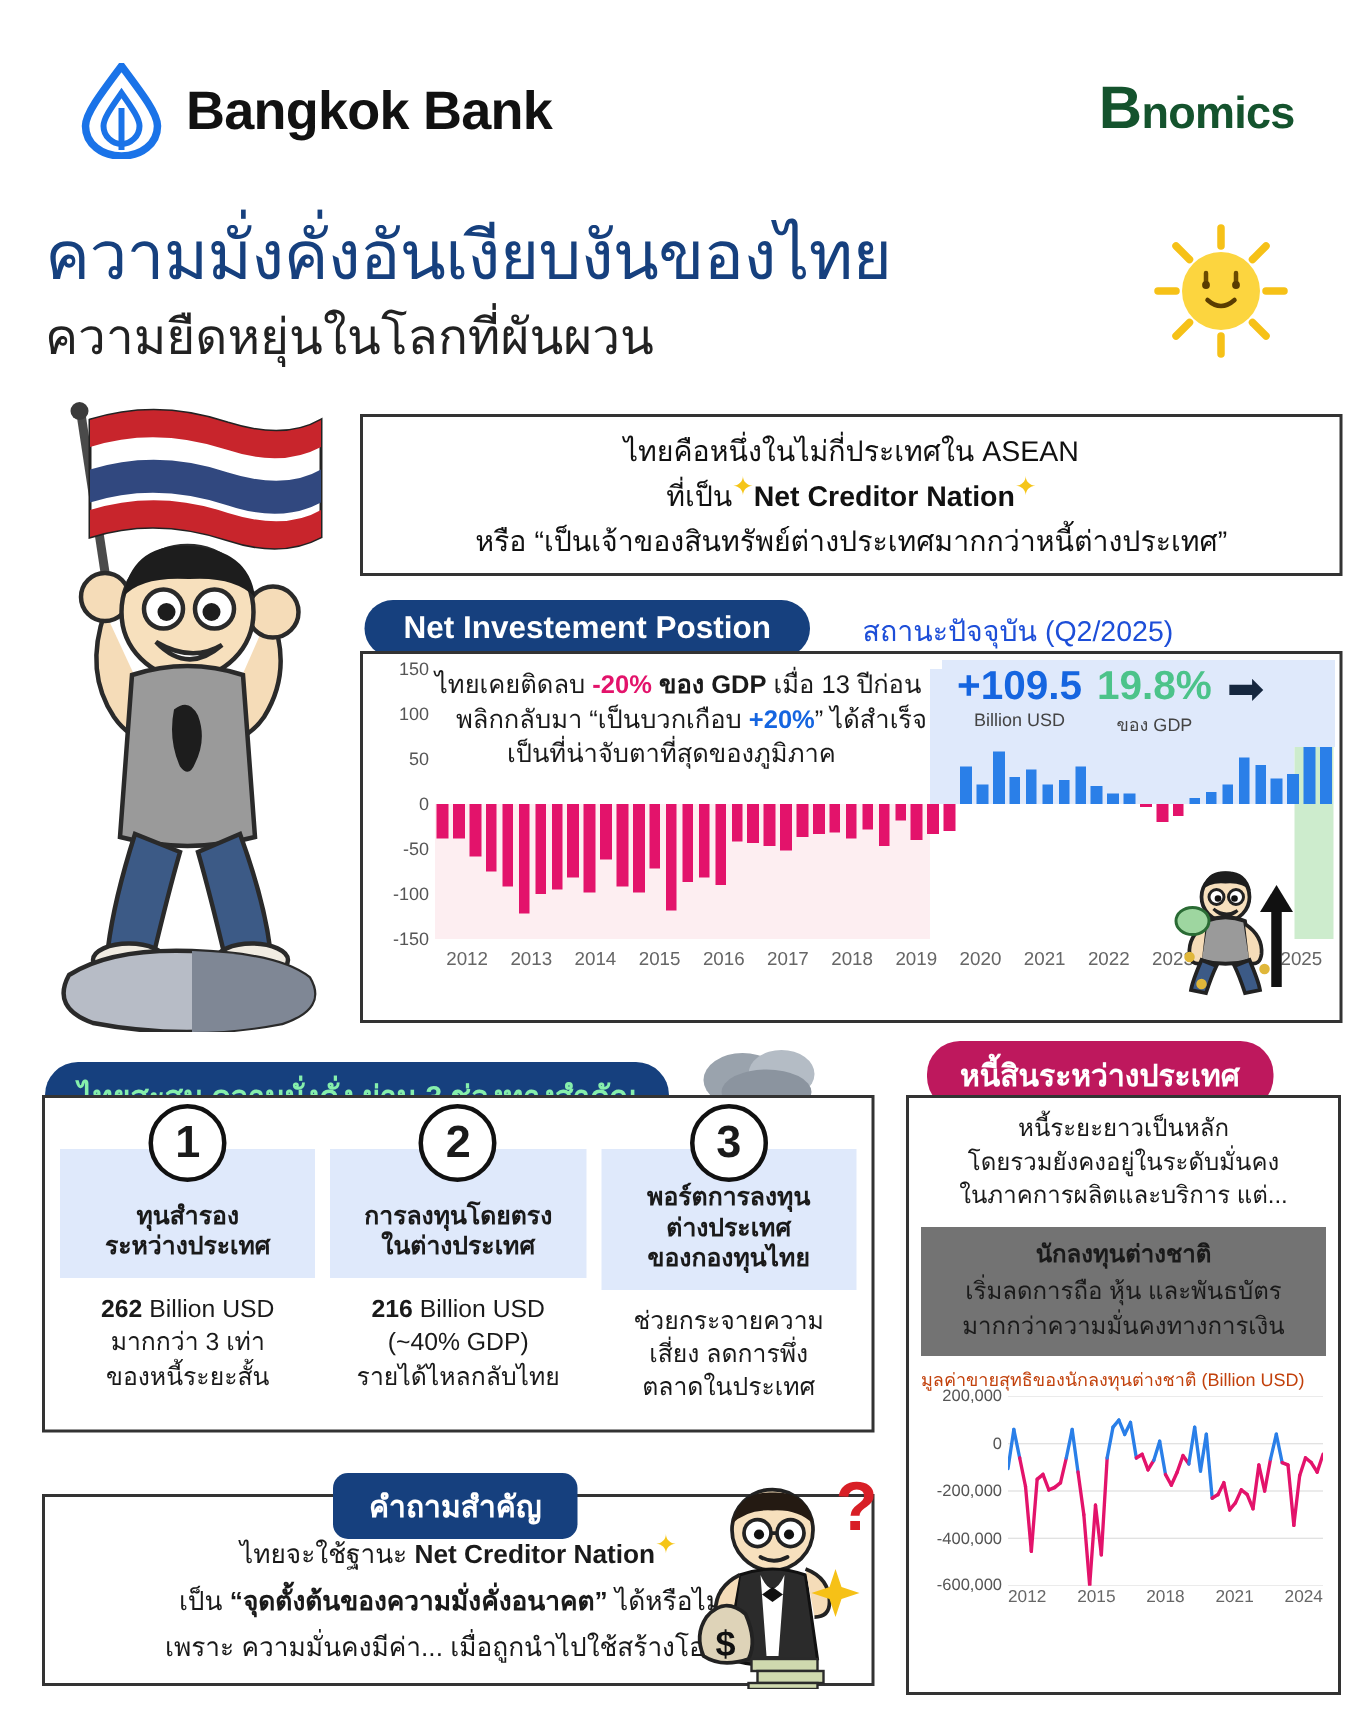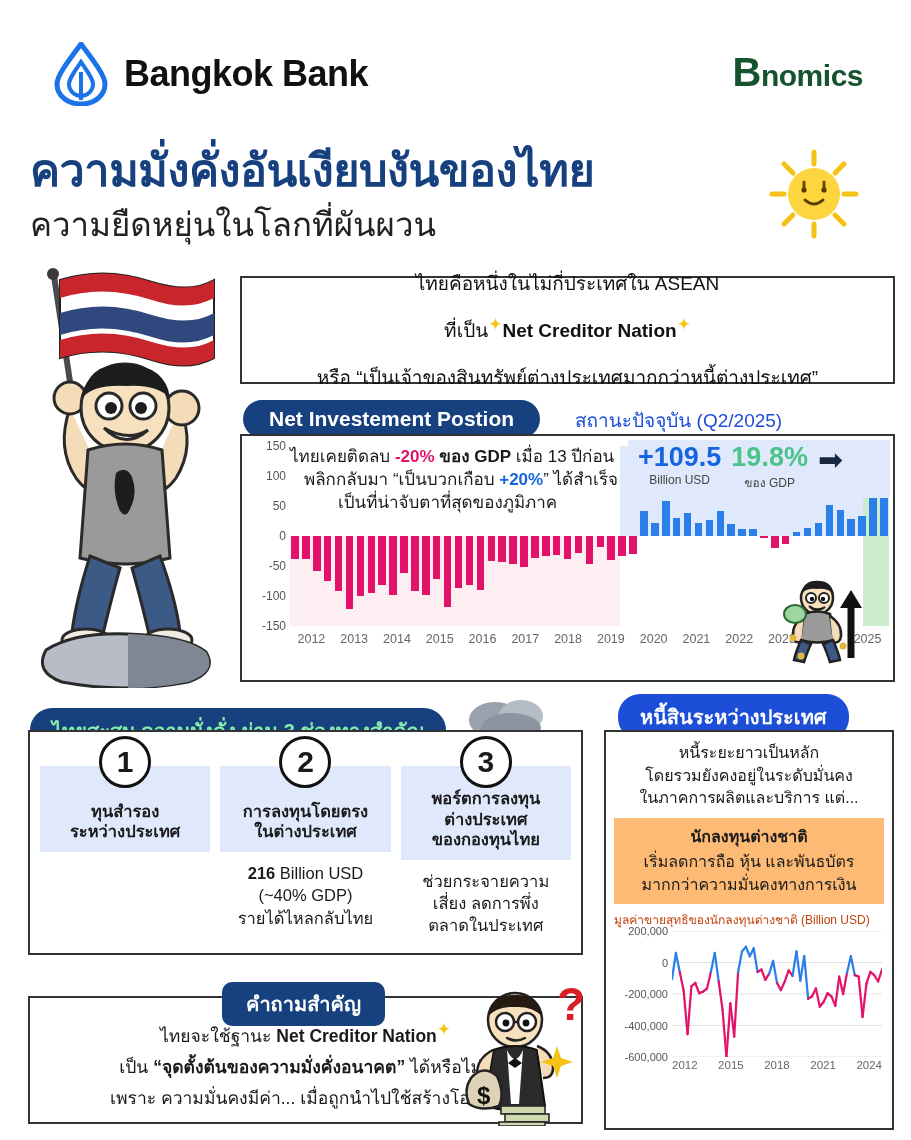--- a/index.html
+++ b/index.html
@@ -16,38 +16,38 @@
   .header { position: absolute; top: 42px; left: 0; width: 911px; height: 70px; }
   .brand { position: absolute; left: 52px; top: 0; display: flex; align-items: center; gap: 14px; }
   .brand-logo { width: 58px; height: 64px; }
   .brand-name { font-size: 36px; font-weight: bold; letter-spacing: -0.5px; color: #111; }
   .bnomics { position: absolute; right: 48px; top: 8px; color: #14532d; font-weight: bold; font-size: 30px; letter-spacing: -0.5px; }
   .bnomics .big { font-size: 40px; }
 
   
   .title-main {
     position: absolute; left: 30px; top: 134px;
-    font-size: 45px; font-weight: bold; color: #16407e;
+    font-size: 45px; font-weight: normal; color: #16407e;
     letter-spacing: -0.5px; white-space: nowrap;
   }
   .title-sub {
     position: absolute; left: 30px; top: 198px;
     font-size: 33px; color: #222; white-space: nowrap;
   }
   .sun { position: absolute; left: 768px; top: 148px; width: 92px; height: 92px; }
 
   
   .mascot-hero { position: absolute; left: 12px; top: 258px; width: 225px; height: 430px; }
 
   
   .stmt-box {
     position: absolute; left: 240px; top: 276px; width: 655px; height: 108px;
     border: 2px solid #333; background: #fff;
     display: flex; flex-direction: column; align-items: center; justify-content: center;
-    gap: 16px;
+    gap: 0;
   }
   .stmt-line { font-size: 19px; color: #111; text-align: center; white-space: nowrap; }
   .stmt-line b { font-weight: bold; }
   .spark { color: #f5c518; font-size: 17px; vertical-align: super; }
 
   
   .niip-tab {
     position: absolute; left: 243px; top: 400px;
     background: #16407e; color: #fff; font-weight: bold; font-size: 21px;
     padding: 7px 26px; border-radius: 22px; white-space: nowrap;
@@ -118,29 +118,29 @@
     background: #dfe9fb; width: 100%; padding: 22px 4px 10px 4px;
     text-align: center; font-weight: bold; font-size: 16.5px; line-height: 1.25; min-height: 86px;
     display: flex; flex-direction: column; justify-content: flex-end;
   }
   .ch-body { text-align: center; font-size: 16.5px; line-height: 1.35; padding-top: 10px; }
   .ch-body b { font-weight: bold; }
 
   
   .dt-tab {
     position: absolute; left: 618px; top: 694px;
-    background: #1d4ed8; color: #fff; font-weight: bold; font-size: 20px;
+    background: #be185d; color: #fff; font-weight: bold; font-size: 20px;
     padding: 7px 22px; border-radius: 22px; white-space: nowrap;
   }
   .dt-panel {
     position: absolute; left: 604px; top: 730px; width: 290px; height: 400px;
     border: 2px solid #333; background: #fff; padding: 10px 8px 6px 8px;
   }
   .dt-intro { text-align: center; font-size: 16px; line-height: 1.42; }
-  .dt-alert { background: #fdba74; margin: 8px 0 6px 0; padding: 8px 6px; text-align: center; font-size: 16px; line-height: 1.42; }
+  .dt-alert { background: #737373; margin: 8px 0 6px 0; padding: 8px 6px; text-align: center; font-size: 16px; line-height: 1.42; }
   .dt-alert .hd { font-weight: bold; display: block; margin-bottom: 2px; }
   .dt-alert b { font-weight: bold; }
   .lc-title { font-size: 12px; color: #c2410c; margin-top: 2px; }
   .lc-wrap { position: relative; width: 100%; height: 150px; margin-top: 2px; }
   .lc-y { position: absolute; left: 0; top: 0; width: 56px; height: 126px; }
   .lc-ylab { position: absolute; right: 2px; font-size: 11px; color: #555; transform: translateY(-50%); }
   .lc-plot { position: absolute; left: 58px; right: 2px; top: 0; height: 126px; }
   .lc-x { position: absolute; left: 58px; right: 2px; top: 128px; display: flex; justify-content: space-between; }
   .lc-xlab { font-size: 11.5px; color: #666; }
 
@@ -514,20 +514,25 @@
   </svg>
 </span>
 
 <div class="ch-panel">
 
   <div class="ch-col">
     <div class="ch-num">1</div>
     <div class="ch-head">
       <div>ทุนสำรอง</div>
       <div>ระหว่างประเทศ</div>
+    </div>
+    <div class="ch-body">
+      <div><b>262</b><span> Billion USD</span></div>
+      <div>มากกว่า 3 เท่า</div>
+      <div>ของหนี้ระยะสั้น</div>
     </div>
   </div>
 
   <div class="ch-col">
     <div class="ch-num">2</div>
     <div class="ch-head">
       <div>การลงทุนโดยตรง</div>
       <div>ในต่างประเทศ</div>
     </div>
     <div class="ch-body">

